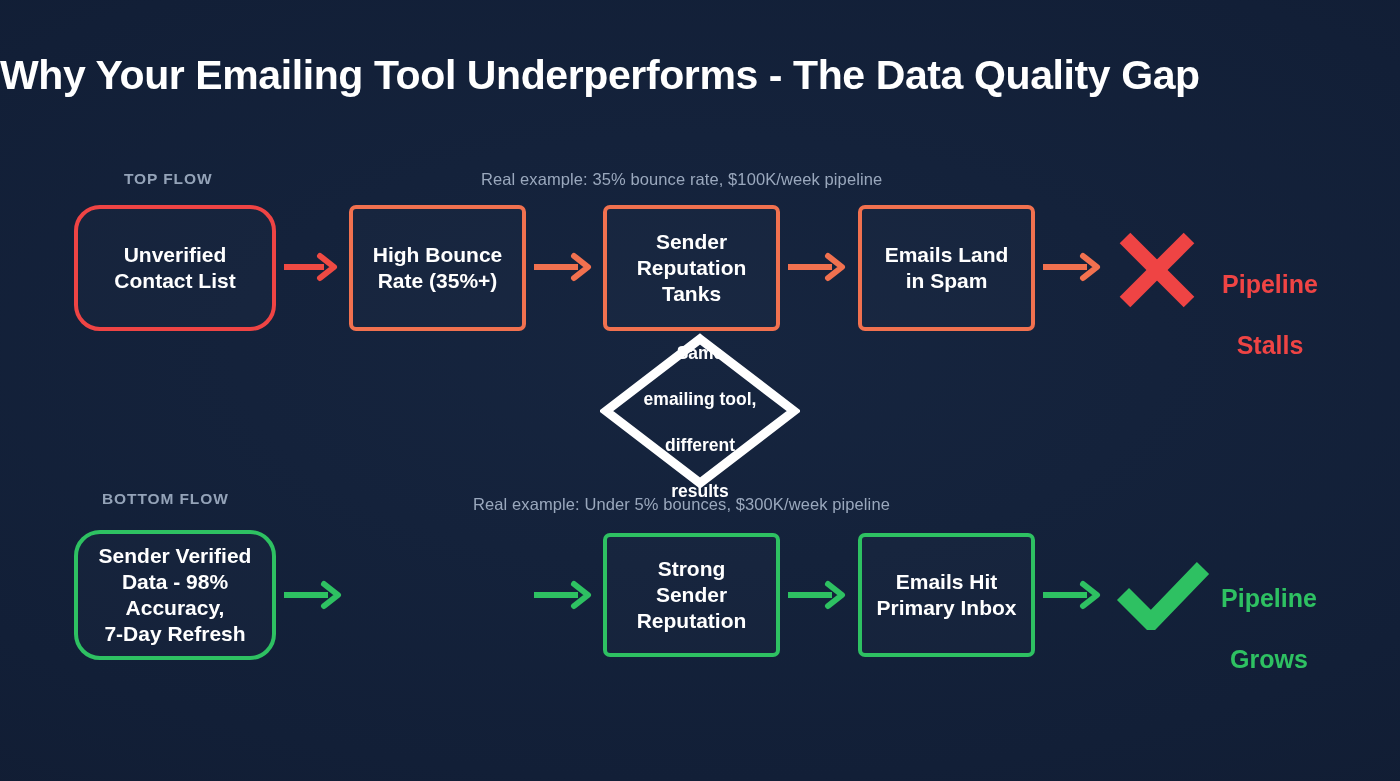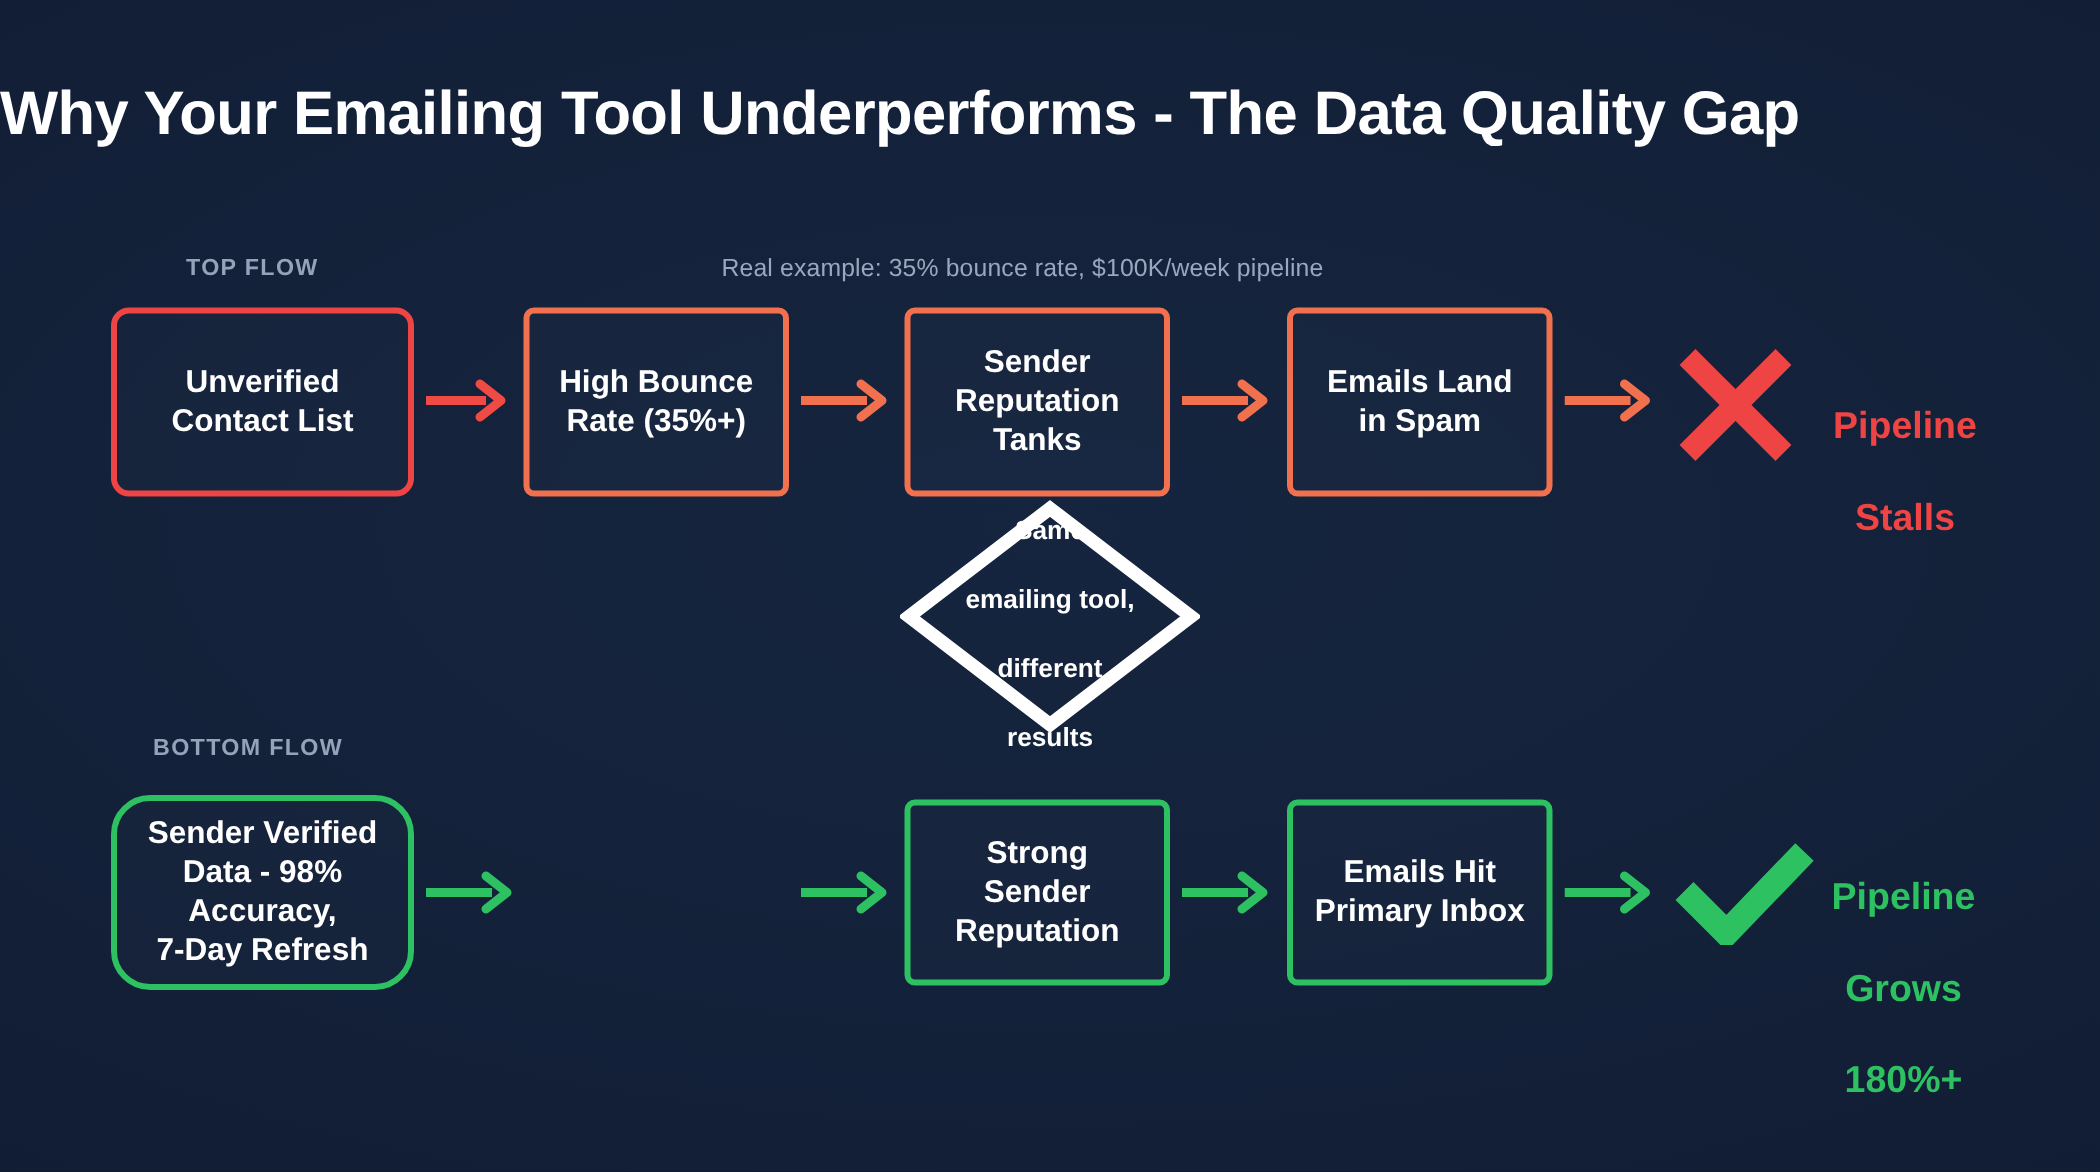--- a/index.html
+++ b/index.html
@@ -55,21 +55,21 @@
     display: flex;
     align-items: center;
     justify-content: center;
     text-align: center;
     color: #ffffff;
     font-size: 21px;
     font-weight: 700;
     line-height: 1.23;
     background: rgba(255,255,255,0.015);
   }
-  .node.red    { border: 4px solid #ef4444; border-radius: 12px; text-align: center; }
+  .node.red    { border: 4px solid #ef4444; border-radius: 26px; text-align: center; }
   .node.orange { border: 4px solid #f1714f; border-radius: 7px; }
   .node.green-r{ border: 4px solid #2ec162; border-radius: 26px; }
   .node.green  { border: 4px solid #2ec162; border-radius: 7px; }
 
   
   .arrow { position: absolute; }
 
   
   .diamond-wrap {
     position: absolute;
@@ -191,20 +191,21 @@
     </svg>
     <div class="diamond-text">
       <div>Same</div>
       <div>emailing tool,</div>
       <div>different</div>
       <div>results</div>
     </div>
   </div>
 
   <div class="flow-label" style="left:102px; top:490px;">BOTTOM FLOW</div>
+  <div class="caption" style="left:473px; top:495px;">Real example: Under 5% bounces, $300K/week pipeline</div>
 
   <div class="node green-r" style="left:74px; top:530px; width:202px; height:130px;">
     <div>
       <div>Sender Verified</div>
       <div>Data - 98%</div>
       <div>Accuracy,</div>
       <div>7-Day Refresh</div>
     </div>
   </div>
 
@@ -244,16 +245,15 @@
     <polyline points="40,6 54,17 40,28" fill="none" stroke="#2ec162" stroke-width="6" stroke-linecap="round" stroke-linejoin="round"></polyline>
   </svg>
 
   <svg class="outcome-mark" style="left:1115px; top:552px;" width="98" height="78" viewBox="0 0 98 78">
     <polyline points="8,42 36,70 88,16" fill="none" stroke="#2ec162" stroke-width="17" stroke-linecap="butt" stroke-linejoin="miter"></polyline>
   </svg>
 
   <div class="outcome-label success" style="left:1188px; top:552px; width:162px;">
     <div>Pipeline</div>
     <div>Grows</div>
-    <div>180%+</div>
   </div>
 
 </div>
 
 </body></html>

